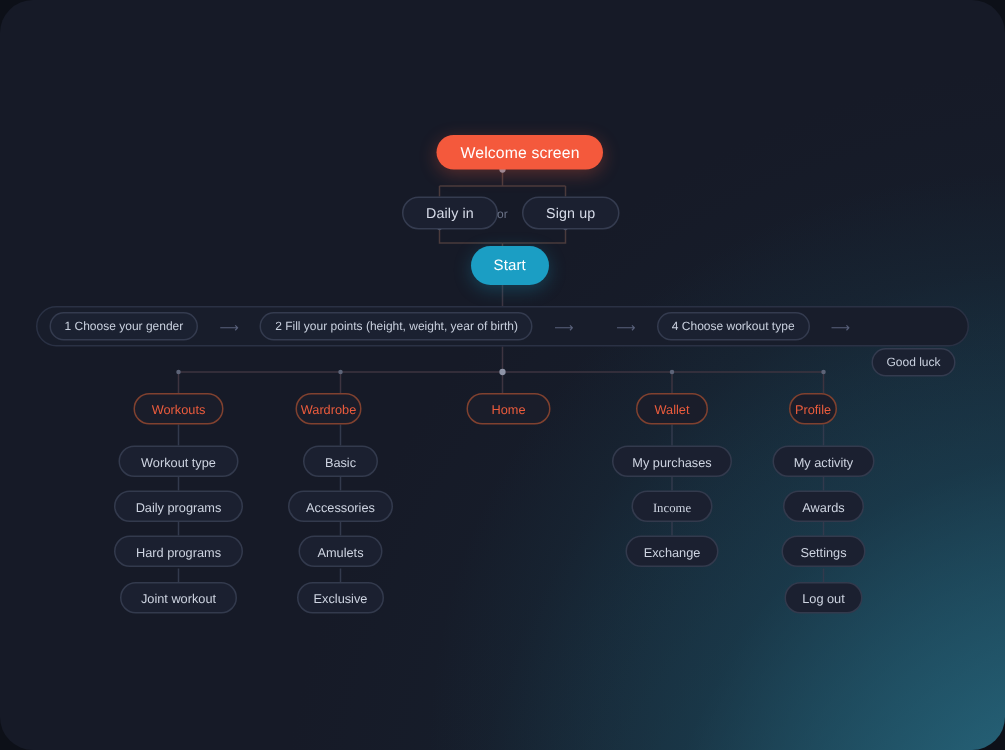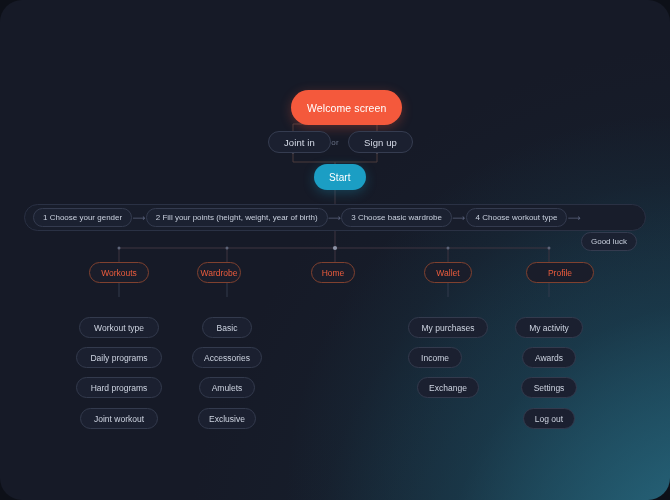--- a/index.html
+++ b/index.html
@@ -19,21 +19,21 @@
   svg.layer{pointer-events:none;}
 
   .node{
     position:absolute;display:flex;align-items:center;justify-content:center;
     box-sizing:border-box;border-radius:999px;white-space:nowrap;
     letter-spacing:.1px;
   }
 
   .n-welcome{
     background:#f4593c;color:#fff;font-size:10.5px;
-    height:35px;padding:0 16px;
+    height:23px;padding:0 16px;
     box-shadow:0 3px 12px rgba(244,89,60,.30);
   }
   .n-start{
     background:#1b9ec4;color:#fff;font-size:10px;
     height:22px;padding:13px 15px;
     box-shadow:0 3px 12px rgba(27,158,196,.30);
   }
   .n-auth{
     background:#1b2030;color:#d6dbe8;font-size:9.5px;height:22px;
     padding:0 15px;border:1px solid #353c50;
@@ -58,21 +58,21 @@
   .cat{
     position:absolute;height:21px;box-sizing:border-box;
     display:flex;align-items:center;justify-content:center;
     border:1px solid #80412f;border-radius:999px;background:#1a1d2a;
     color:#ec5c3d;font-size:8.5px;white-space:nowrap;
   }
   .sub{
     position:absolute;height:21px;box-sizing:border-box;
     display:flex;align-items:center;justify-content:center;
     border:1px solid #333a4d;border-radius:999px;background:#1b2030;
-    color:#ced4e1;font-size:8.5px;white-space:nowrap;margin-top:20px;
+    color:#ced4e1;font-size:8.5px;white-space:nowrap;
   }
 </style>
 </head>
 <body>
 
 <div id="canvas">
 
   <svg class="layer" viewBox="0 0 670 500" width="670" height="500">
     <g fill="none" stroke="#4a3b3c" stroke-width="1">
       <path d="M335 113 L335 124"></path>
@@ -119,60 +119,59 @@
       <circle cx="377" cy="152" r="1.5"></circle>
       <circle cx="119" cy="248" r="1.5"></circle>
       <circle cx="227" cy="248" r="1.5"></circle>
       <circle cx="448" cy="248" r="1.5"></circle>
       <circle cx="549" cy="248" r="1.5"></circle>
     </g>
   </svg>
 
   <div class="node n-welcome" style="left:291px;top:90px;">Welcome screen</div>
 
-  <div class="node n-auth" style="left:268px;top:131px;">Joint in</div>
+  <div class="node n-auth" style="left:268px;top:131px;">Daily in</div>
 
   <div class="node n-or" style="left:326px;top:135px;width:18px;height:14px;">or</div>
 
   <div class="node n-auth" style="left:348px;top:131px;">Sign up</div>
 
   <div class="node n-start" style="left:314px;top:164px;">Start</div>
 
   <div class="steps">
     <div style="width:8px;"></div>
     <div class="step">1 Choose your gender</div>
     <div class="arrow">⟶</div>
     <div class="step">2 Fill your points (height, weight, year of birth)</div>
     <div class="arrow">⟶</div>
-    <div class="step">3 Choose basic wardrobe</div>
     <div class="arrow">⟶</div>
     <div class="step">4 Choose workout type</div>
     <div class="arrow">⟶</div>
     <div class="step plain">Good luck</div>
     <div style="width:8px;"></div>
   </div>
 
   <div class="cat" style="left:89px;top:262px;width:60px;">Workouts</div>
   <div class="sub" style="left:79px;top:297px;width:80px;">Workout type</div>
   <div class="sub" style="left:76px;top:327px;width:86px;">Daily programs</div>
   <div class="sub" style="left:76px;top:357px;width:86px;">Hard programs</div>
   <div class="sub" style="left:80px;top:388px;width:78px;">Joint workout</div>
 
   <div class="cat" style="left:197px;top:262px;width:44px;">Wardrobe</div>
   <div class="sub" style="left:202px;top:297px;width:50px;">Basic</div>
   <div class="sub" style="left:192px;top:327px;width:70px;">Accessories</div>
   <div class="sub" style="left:199px;top:357px;width:56px;">Amulets</div>
   <div class="sub" style="left:198px;top:388px;width:58px;">Exclusive</div>
 
-  <div class="cat" style="left:311px;top:262px;width:44px;">Home</div>
+  <div class="cat" style="left:311px;top:262px;width:56px;">Home</div>
 
   <div class="cat" style="left:424px;top:262px;width:48px;">Wallet</div>
   <div class="sub" style="left:408px;top:297px;width:80px;">My purchases</div>
-  <div class="sub" style="left:408px;top:327px;width:54px;">Income</div>
+  <div class="sub" style="left:421px;top:327px;width:54px;font-family:Liberation Serif, serif;">Income</div>
   <div class="sub" style="left:417px;top:357px;width:62px;">Exchange</div>
 
-  <div class="cat" style="left:526px;top:262px;width:68px;">Profile</div>
+  <div class="cat" style="left:526px;top:262px;width:32px;">Profile</div>
   <div class="sub" style="left:515px;top:297px;width:68px;">My activity</div>
   <div class="sub" style="left:522px;top:327px;width:54px;">Awards</div>
   <div class="sub" style="left:521px;top:357px;width:56px;">Settings</div>
   <div class="sub" style="left:523px;top:388px;width:52px;">Log out</div>
 
 </div>
 
 </body></html>

